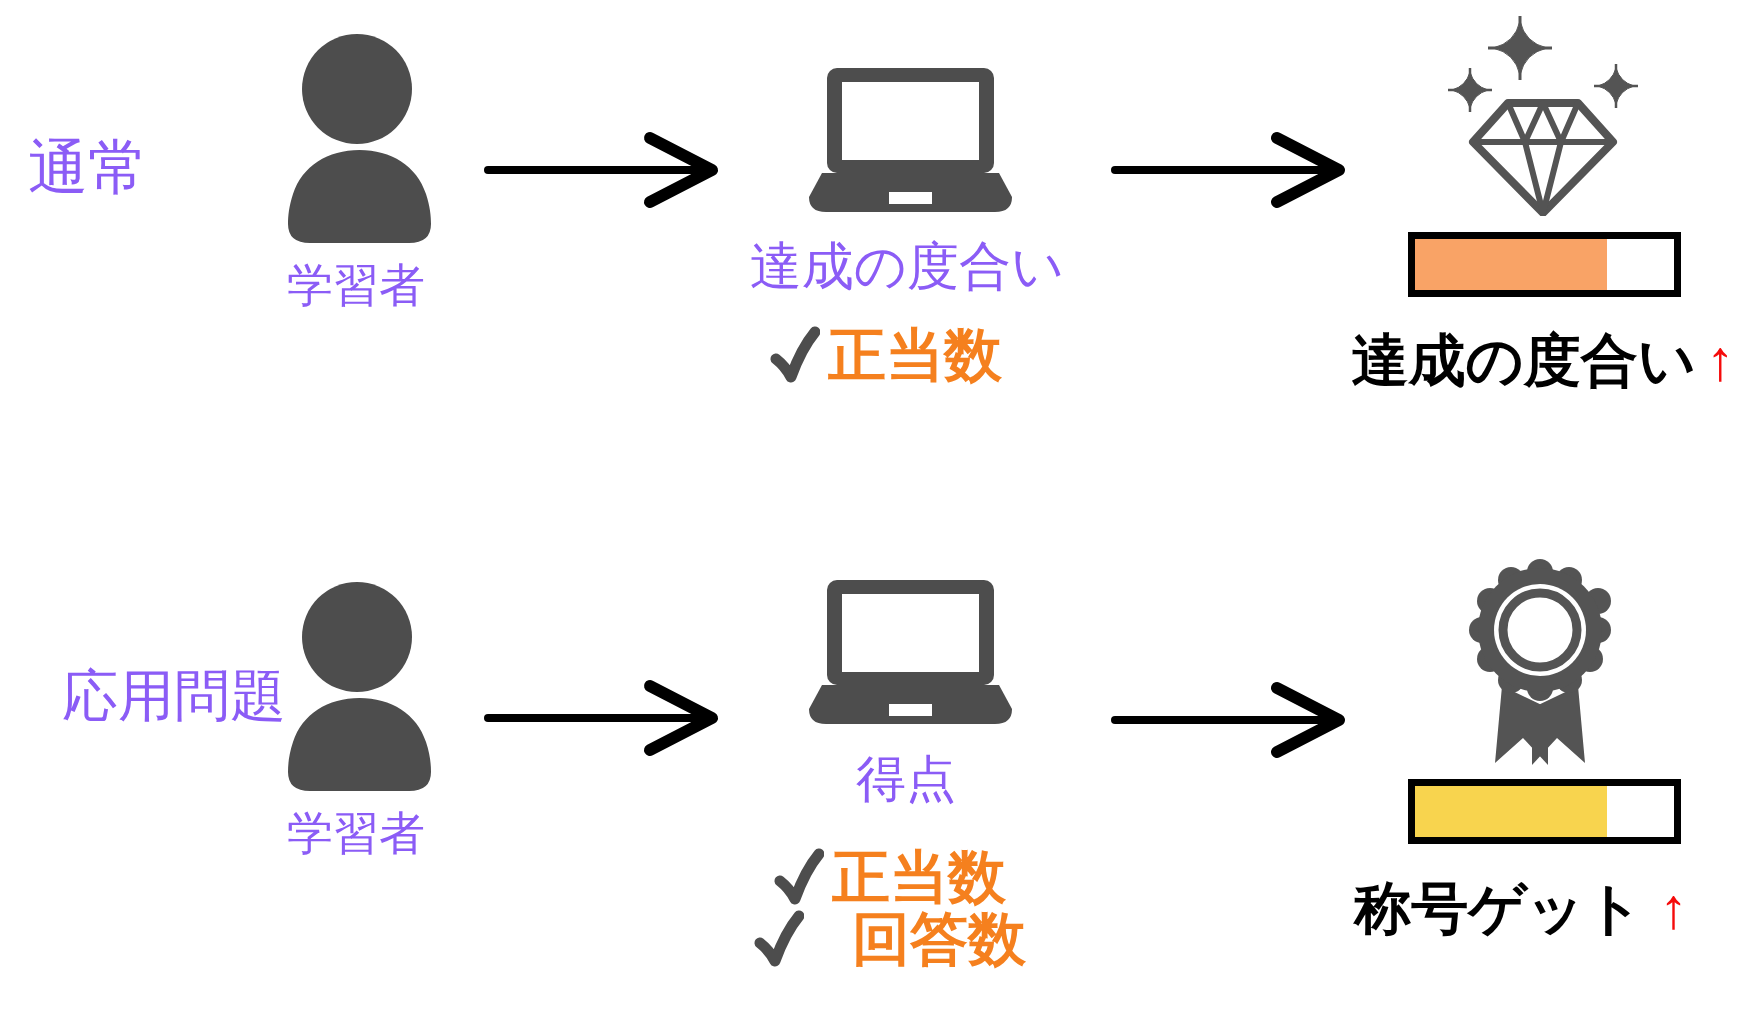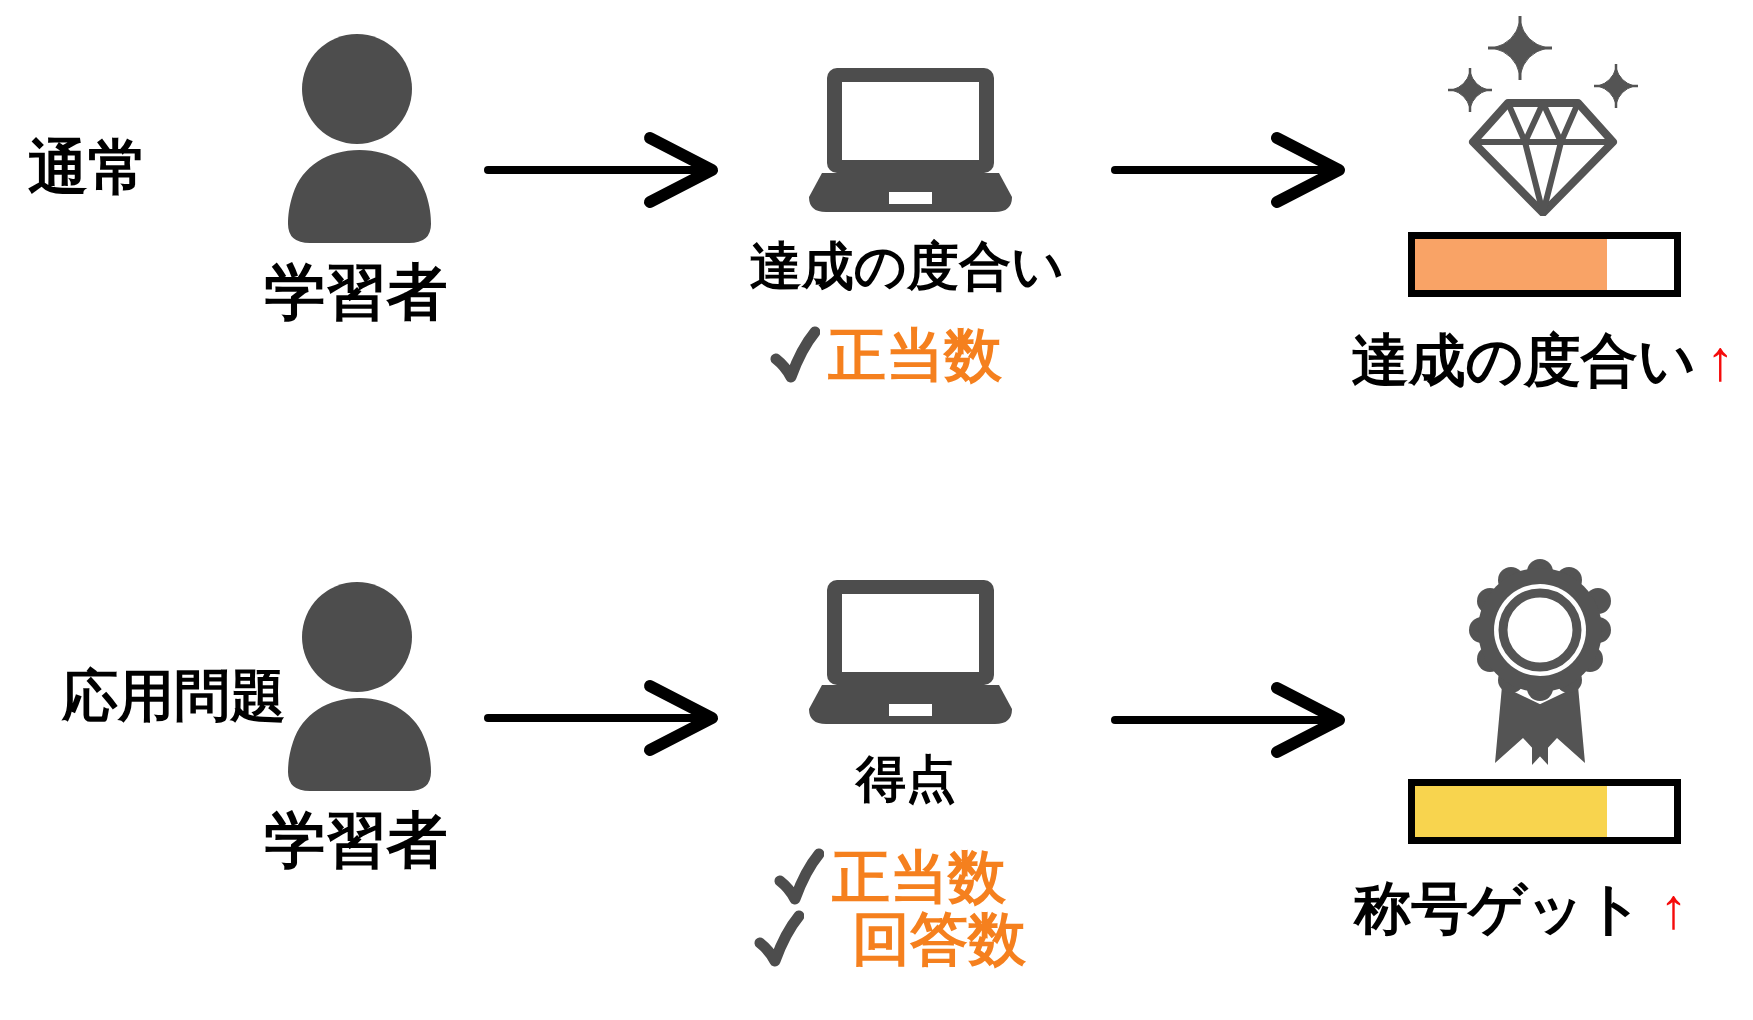--- a/index.html
+++ b/index.html
@@ -5,23 +5,23 @@
   html,body{margin:0;padding:0;background:#ffffff;}
   #stage{
     position:relative;
     width:1753px;height:1020px;
     background:#ffffff;
     font-family:"Liberation Sans","DejaVu Sans",sans-serif;
     overflow:hidden;
   }
   .abs{position:absolute;}
   .cx{transform:translateX(-50%);}
-  .lbl{color:#000000;font-weight:700;line-height:1;white-space:nowrap;}
+  .lbl{color:#8b5cf6;font-weight:400;line-height:1;white-space:nowrap;}
   .row-label{font-size:60px;}
-  .actor-label{font-size:61px;text-align:right;}
+  .actor-label{font-size:46px;text-align:right;}
   .proc-title{font-size:52px;text-align:center;}
   .small-title{font-size:50px;text-align:center;}
   .check-row{display:flex;align-items:center;gap:8px;justify-content:center;}
   .check-txt{font-weight:700;font-size:58px;line-height:1.08;white-space:nowrap;}
   .result-row{display:flex;align-items:flex-start;gap:10px;}
   .result-txt{font-weight:700;font-size:57px;line-height:1;white-space:nowrap;color:#000;}
   .up-arrow{font-weight:700;font-size:57px;line-height:1;}
   .bar{box-sizing:border-box;width:273px;height:65px;border:7px solid #000;background:#fff;}
   .bar-fill{height:100%;}
   svg{display:block;}

